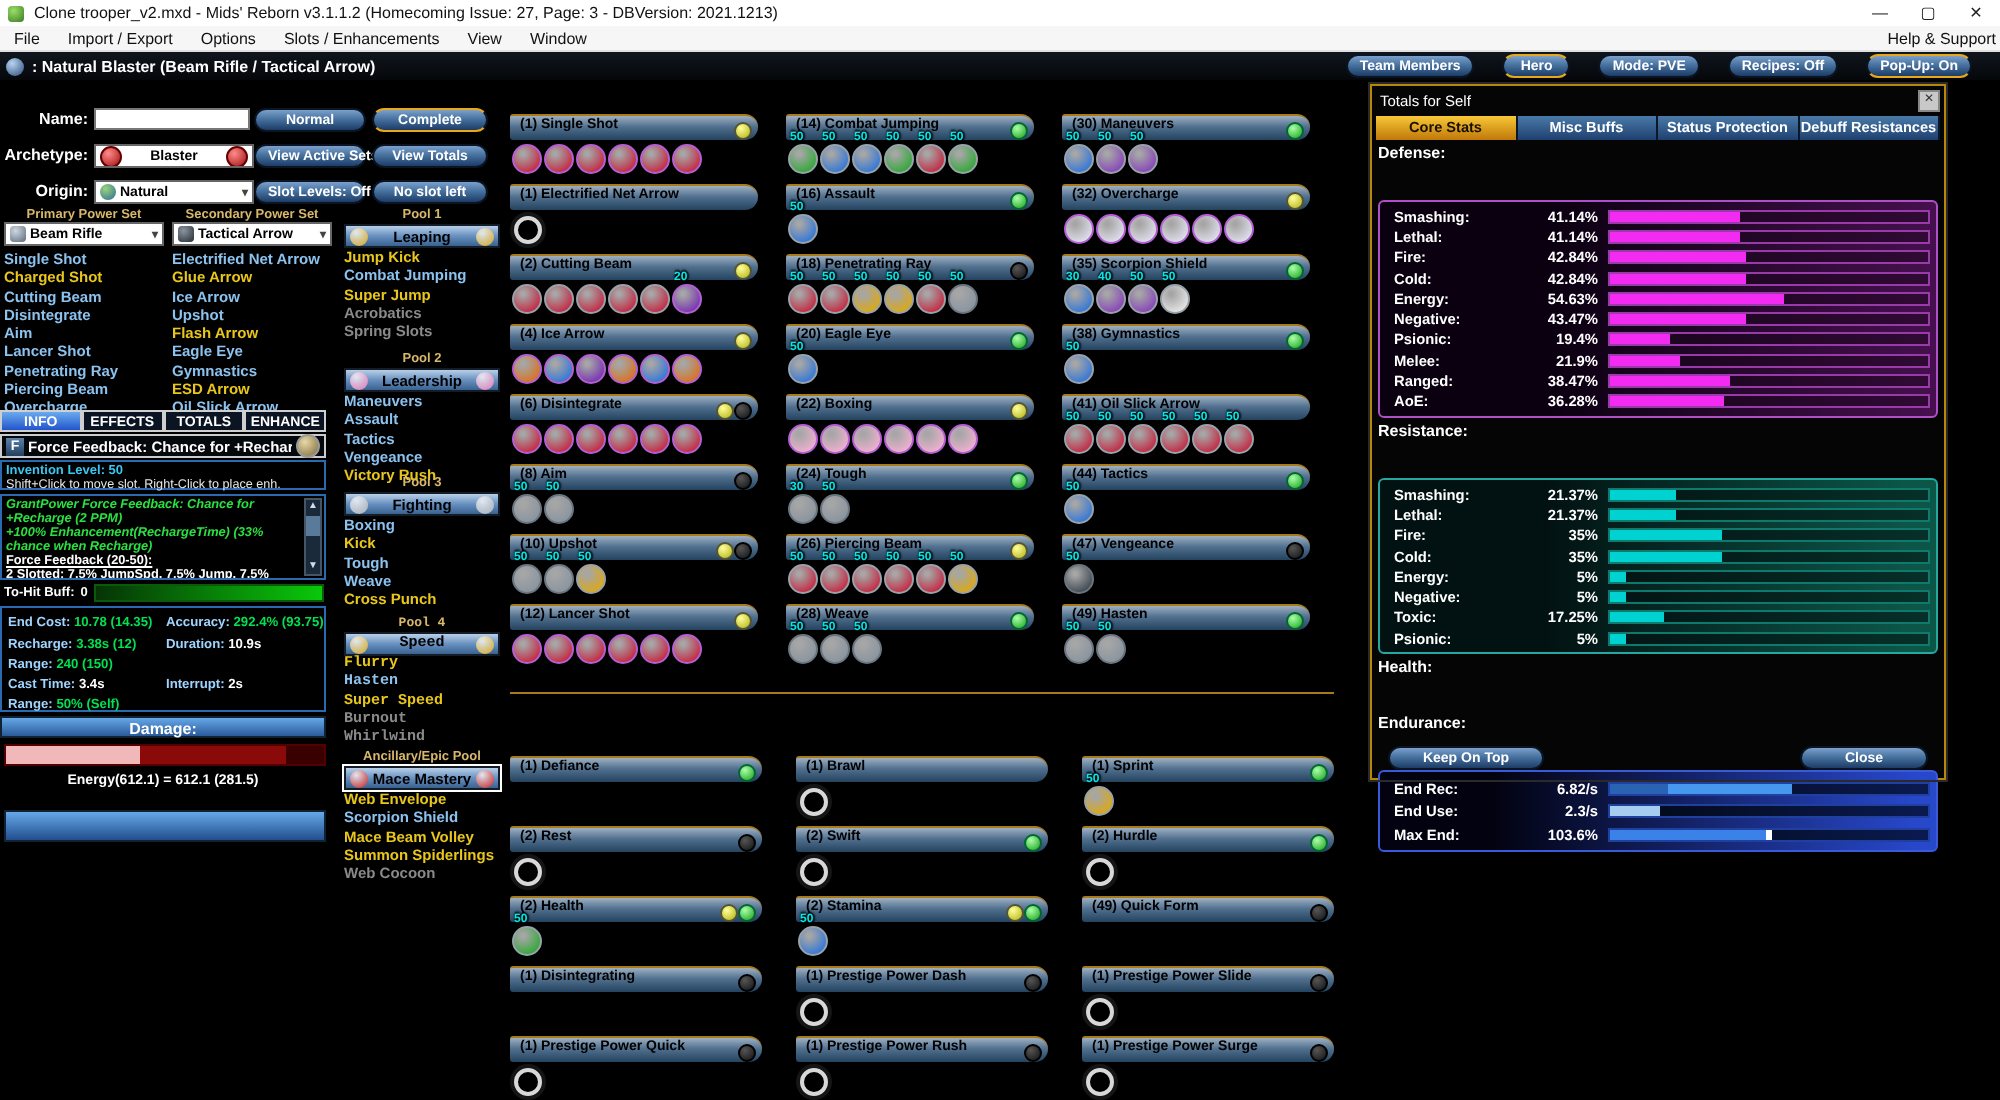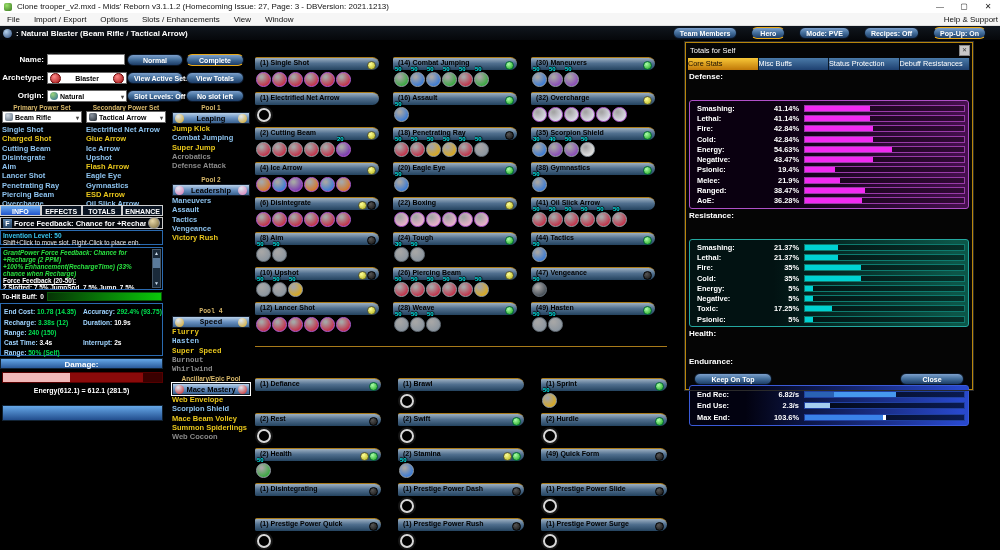--- a/index.html
+++ b/index.html
@@ -84,21 +84,21 @@
   .slot{position:relative;width:13px;height:13px;border-radius:50%;border:1.5px solid #98a2aa;flex:none;}
   .slvl{position:absolute;top:-7px;left:0;font-size:6px;font-weight:bold;color:#00e8e8;text-shadow:0 1px 1px #000,0 -1px 1px #000,1px 0 1px #000;}
   .eslot{width:10px;height:10px;border:2px solid #d8d8d8;border-radius:50%;box-shadow:0 0 0 2px #151515;margin:1px 0 0 1px;flex:none;}
   .inh-line{position:absolute;left:255px;top:306px;width:412px;height:1px;background:#a87a1a;}
   .inh-head{position:absolute;left:255px;top:309px;width:412px;text-align:center;color:#3ab4f0;font-size:8px;font-weight:bold;}
   
   .totals{position:absolute;left:685px;top:2px;width:288px;height:348px;background:#050505;border:1px solid #b8860b;outline:1px solid #2a2a2a;box-sizing:border-box;}
   .twin-title{height:12px;display:flex;align-items:center;color:#fff;font-size:7.5px;padding:1px 2px 0 4px;}
   .twin-x{margin-left:auto;width:9px;height:9px;background:#c8c8c8;color:#333;font-size:6px;line-height:9px;text-align:center;border:1px solid #888;}
   .ttabs{display:flex;margin:2px 2px 0 2px;height:12px;}
-  .ttab{flex:1;font-size:7.3px;font-weight:normal;line-height:12px;color:#fff;background:linear-gradient(180deg,#4a7aa8,#1e4070);border-right:1px solid #0a1828;}
+  .ttab{flex:1;font-size:7.3px;font-weight:bold;text-align:center;line-height:12px;color:#fff;background:linear-gradient(180deg,#4a7aa8,#1e4070);border-right:1px solid #0a1828;}
   .ttab.active{background:linear-gradient(180deg,#f8c838,#c07808);color:#1a1000;}
   .tsec-label{font-size:8px;font-weight:bold;color:#fff;margin:2px 3px 19px;}
   .tpanel{border:1px solid;border-radius:3px;padding:2px 3px;margin:0 3px;}
   .tpanel.def{border-color:#b050c8;background:linear-gradient(90deg,#0a0010 30%,#46104e);}
   .tpanel.res{border-color:#24a8a0;background:linear-gradient(90deg,#021212 30%,#0c5648 95%);}
   .tpanel.hp {border-color:#38c838;background:linear-gradient(90deg,#021002 20%,#46c84e 97%);}
   .tpanel.end{border-color:#3a5ad8;background:linear-gradient(90deg,#020210 20%,#2848cc 97%);}
   .trow{display:flex;align-items:center;height:10.3px;}
   .trow.tall{height:11.5px;}
   .tlabel{width:56px;font-size:7.4px;font-weight:bold;color:#fff;padding-left:4px;flex:none;}
@@ -208,34 +208,47 @@
           <div class="pool-head">Pool 1</div>
           <div class="pool-bar">
             <div class="pool-icon" style="background: radial-gradient(circle at 35% 30%, rgba(255, 255, 255, 0.75), rgb(216, 168, 32));"></div>
             <div class="pool-name">Leaping</div>
             <div class="pool-icon" style="background: radial-gradient(circle at 35% 30%, rgba(255, 255, 255, 0.75), rgb(216, 168, 32));"></div>
           </div>
           <div class="ps-item untaken">Jump Kick</div>
           <div class="ps-item taken">Combat Jumping</div>
           <div class="ps-item untaken">Super Jump</div>
           <div class="ps-item na">Acrobatics</div>
-          <div class="ps-item na">Defense Attack</div>
+          <div class="ps-item na">Spring Slots</div>
         </div>
         <div class="pool-block" style="top: 136px;">
           <div class="pool-head">Pool 2</div>
           <div class="pool-bar">
             <div class="pool-icon" style="background: radial-gradient(circle at 35% 30%, rgba(255, 255, 255, 0.75), rgb(224, 122, 184));"></div>
             <div class="pool-name">Leadership</div>
             <div class="pool-icon" style="background: radial-gradient(circle at 35% 30%, rgba(255, 255, 255, 0.75), rgb(224, 122, 184));"></div>
           </div>
           <div class="ps-item taken">Maneuvers</div>
           <div class="ps-item taken">Assault</div>
           <div class="ps-item taken">Tactics</div>
           <div class="ps-item taken">Vengeance</div>
           <div class="ps-item untaken">Victory Rush</div>
+        </div>
+        <div class="pool-block" style="top: 198px;">
+          <div class="pool-head">Pool 3</div>
+          <div class="pool-bar">
+            <div class="pool-icon" style="background: radial-gradient(circle at 35% 30%, rgba(255, 255, 255, 0.75), rgb(170, 178, 186));"></div>
+            <div class="pool-name">Fighting</div>
+            <div class="pool-icon" style="background: radial-gradient(circle at 35% 30%, rgba(255, 255, 255, 0.75), rgb(170, 178, 186));"></div>
+          </div>
+          <div class="ps-item taken">Boxing</div>
+          <div class="ps-item untaken">Kick</div>
+          <div class="ps-item taken">Tough</div>
+          <div class="ps-item taken">Weave</div>
+          <div class="ps-item untaken">Cross Punch</div>
         </div>
         <div class="pool-block" style="top: 268px; font-family: Liberation Mono, monospace;">
           <div class="pool-head">Pool 4</div>
           <div class="pool-bar">
             <div class="pool-icon" style="background: radial-gradient(circle at 35% 30%, rgba(255, 255, 255, 0.75), rgb(216, 168, 32));"></div>
             <div class="pool-name">Speed</div>
             <div class="pool-icon" style="background: radial-gradient(circle at 35% 30%, rgba(255, 255, 255, 0.75), rgb(216, 168, 32));"></div>
           </div>
           <div class="ps-item untaken">Flurry</div>
           <div class="ps-item taken">Hasten</div>

